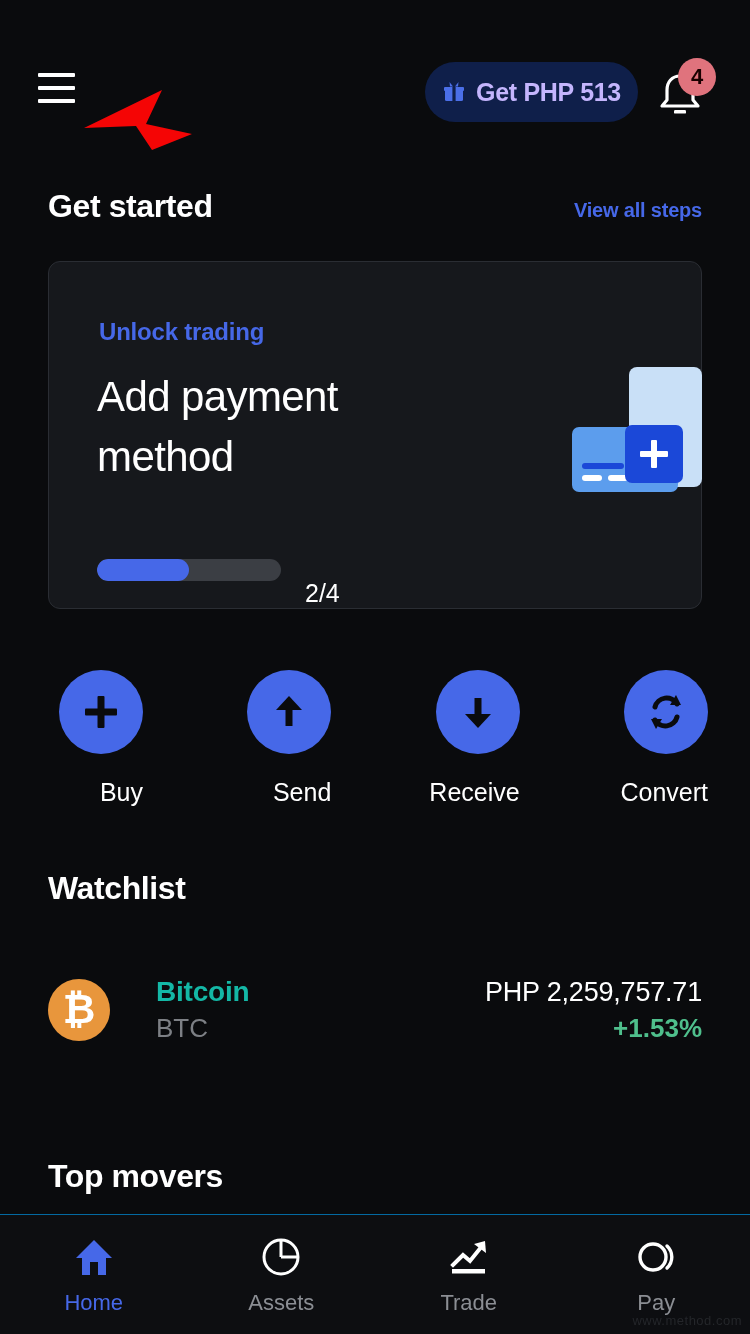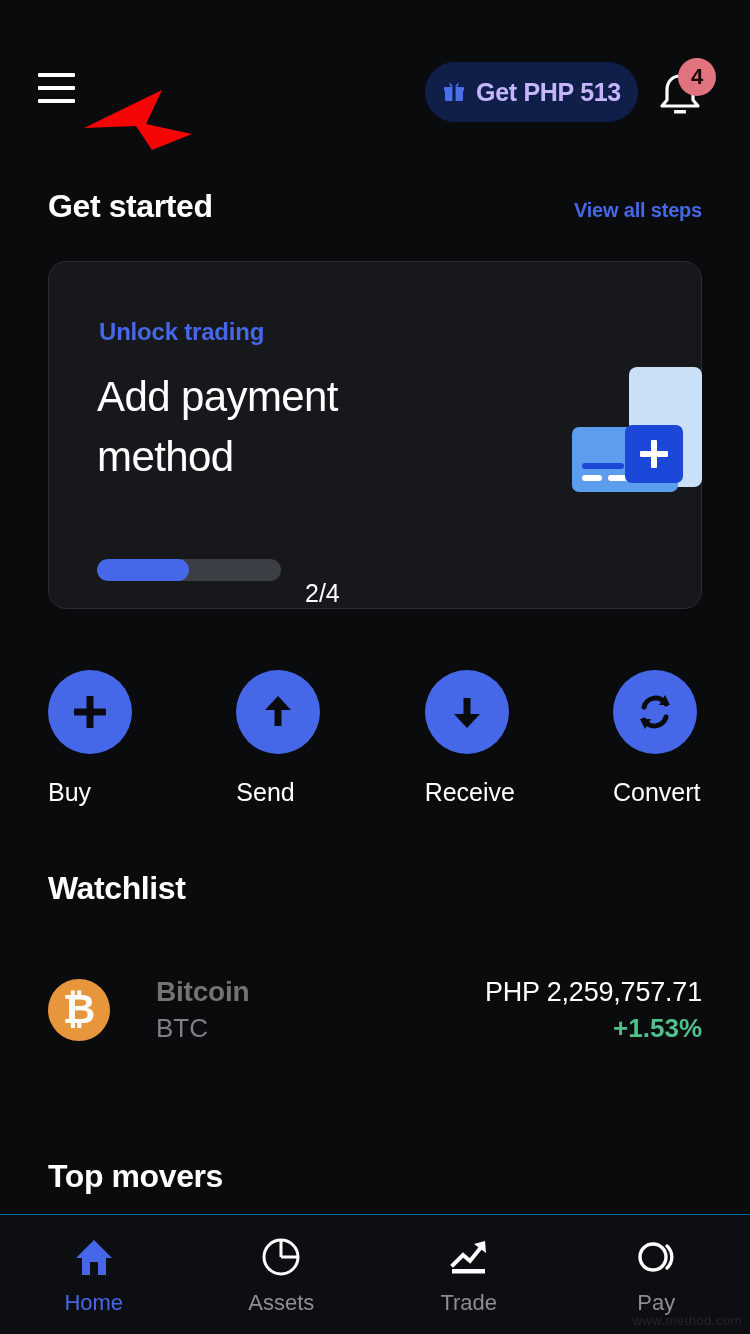--- a/index.html
+++ b/index.html
@@ -68,21 +68,21 @@
   .get-started-row { top:188px; }
   .h-title { font-size:32px; font-weight:700; color:#ffffff; letter-spacing:-0.4px; }
   .link-blue { font-size:20px; font-weight:700; color:#4668e8; cursor:pointer; letter-spacing:-0.2px; }
 
   
   .promo-card {
     position:absolute; left:48px; top:261px;
     width:654px; height:348px;
     background:#16181c;
     border:1px solid #2a2d33;
-    border-radius:18px;
+    border-radius:12px;
     cursor:pointer;
   }
   .promo-eyebrow {
     position:absolute; left:50px; top:56px;
     font-size:24px; font-weight:700; color:#4668e8; letter-spacing:-0.2px;
   }
   .promo-title {
     position:absolute; left:48px; top:105px;
     width:380px;
     font-size:42px; font-weight:400; line-height:1.44; color:#ffffff;
@@ -126,21 +126,21 @@
     width:184px; height:22px; background:#3b3e44; border-radius:11px; overflow:hidden;
   }
   .progress-fill { height:100%; background:#4668e8; border-radius:11px; width:50%; }
   .progress-label { font-size:25px; font-weight:400; color:#ffffff;margin-top:47px; }
 
   
   .actions {
     position:absolute; left:48px; top:670px; width:660px;
     display:flex; justify-content:space-between;
   }
-  .action { width:95px; display:flex; flex-direction:column; align-items:flex-start; cursor:pointer; }
+  .action { width:95px; display:flex; flex-direction:column; align-items:flex-end; cursor:pointer; }
   .action-circle {
     width:84px; height:84px; border-radius:50%;
     background:#4668e8;
     display:flex; align-items:center; justify-content:center;
   }
   .action-label { margin-top:24px; font-size:25px; color:#ffffff; font-weight:400; }
 
   
   .watchlist-head { top:870px; }
   .asset-row {
@@ -148,21 +148,21 @@
     display:flex; align-items:center; cursor:pointer;
   }
   .coin-logo {
     width:62px; height:62px; border-radius:50%;
     background:#e8963c;
     display:flex; align-items:center; justify-content:center;
     flex:0 0 auto;
   }
   .coin-logo span { color:#ffffff; font-size:40px; font-weight:700; line-height:1; transform:translateY(-1px); }
   .coin-names { margin-left:46px; display:flex; flex-direction:column; gap:5px; }
-  .coin-name { font-size:28px; font-weight:700; color:#737373; letter-spacing:-0.2px; }
+  .coin-name { font-size:28px; font-weight:700; color:#14b8a6; letter-spacing:-0.2px; }
   .coin-ticker { font-size:26px; font-weight:400; color:#7d8085; }
   .coin-values { margin-left:auto; display:flex; flex-direction:column; align-items:flex-end; gap:5px; }
   .coin-price { font-size:27px; font-weight:400; color:#ffffff; letter-spacing:-0.2px; }
   .coin-change { font-size:26px; font-weight:700; color:#4fbf8c; }
 
   
   .top-movers-head { top:1158px; }
 
   
   .bottom-nav {

